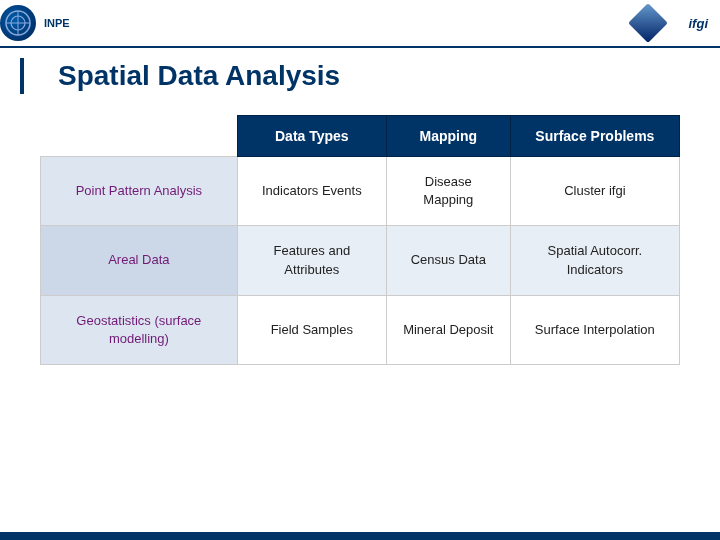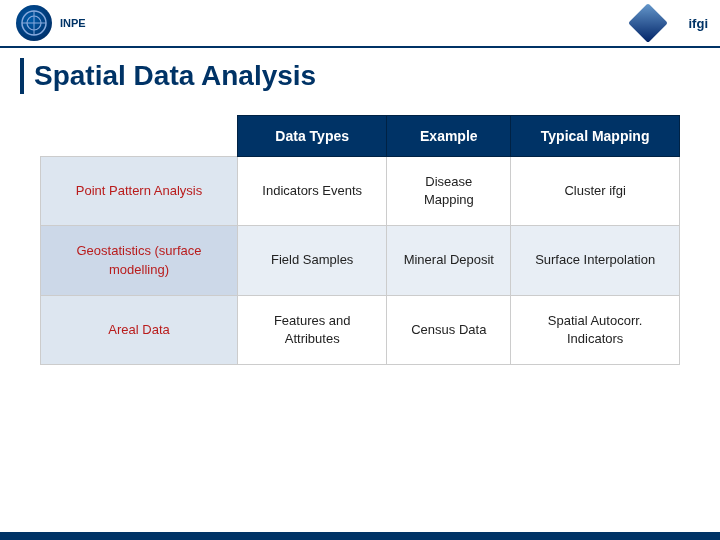--- a/index.html
+++ b/index.html
@@ -16,21 +16,21 @@
     
     .top-bar {
       position: absolute;
       top: 0; left: 0; right: 0;
       height: 48px;
       background: #ffffff;
       border-bottom: 2px solid #003366;
       display: flex;
       align-items: center;
       justify-content: space-between;
-      padding: 0 12px 0 16px;
+      padding: 0 12px 0 0;
     }
 
     .logo-area {
       display: flex;
       align-items: center;
       gap: 8px;
     }
 
     .logo-circle {
       width: 36px;
@@ -48,20 +48,21 @@
     .logo-text {
       font-size: 11px;
       color: #003366;
       font-weight: bold;
     }
 
     .top-right-logo {
       display: flex;
       align-items: center;
       gap: 21px;
+      font-style: italic;
     }
 
     .ifgi-text {
       font-size: 13px;
       color: #003366;
       font-weight: bold;
     }
 
     
     .page-title-area {
@@ -76,20 +77,21 @@
       width: 4px;
       height: 36px;
       background: #003366;
       margin-right: 10px;
     }
 
     .page-title {
       font-size: 28px;
       font-weight: bold;
       color: #003366;
+      margin-left: 24px;
     }
 
     
     .table-container {
       position: absolute;
       top: 115px;
       left: 40px;
       right: 40px;
     }
 
@@ -128,21 +130,21 @@
       font-size: 13px;
       color: #222222;
       border: 1px solid #cccccc;
       vertical-align: middle;
       line-height: 1.4;
     }
 
     tbody tr td:first-child {
       background: #dde6f0;
       font-weight: normal;
-      color: #b91c1c;
+      color: #701a75;
       border-left: 1px solid #cccccc;
     }
 
     tbody tr:nth-child(even) td:first-child {
       background: #ccd8e8;
     }
 
     
     .bottom-bar {
       position: absolute;
@@ -178,40 +180,40 @@
   <div class="title-bar-accent"></div>
   <h1 class="page-title">Spatial Data Analysis</h1>
 </div>
 
 <div class="table-container">
   <table>
     <thead>
       <tr>
         <th></th>
         <th>Data Types</th>
-        <th>Example</th>
-        <th>Typical Mapping</th>
+        <th>Mapping</th>
+        <th>Surface Problems</th>
       </tr>
     </thead>
     <tbody>
       <tr>
         <td>Point Pattern Analysis</td>
         <td>Indicators Events</td>
         <td>Disease Mapping</td>
         <td>Cluster ifgi</td>
       </tr>
       <tr>
+        <td>Areal Data</td>
+        <td>Features and Attributes</td>
+        <td>Census Data</td>
+        <td>Spatial Autocorr. Indicators</td>
+      </tr>
+      <tr>
         <td>Geostatistics (surface modelling)</td>
         <td>Field Samples</td>
         <td>Mineral Deposit</td>
         <td>Surface Interpolation</td>
       </tr>
-      <tr>
-        <td>Areal Data</td>
-        <td>Features and Attributes</td>
-        <td>Census Data</td>
-        <td>Spatial Autocorr. Indicators</td>
-      </tr>
     </tbody>
   </table>
 </div>
 
 <div class="bottom-bar"></div>
 
 </body></html>

